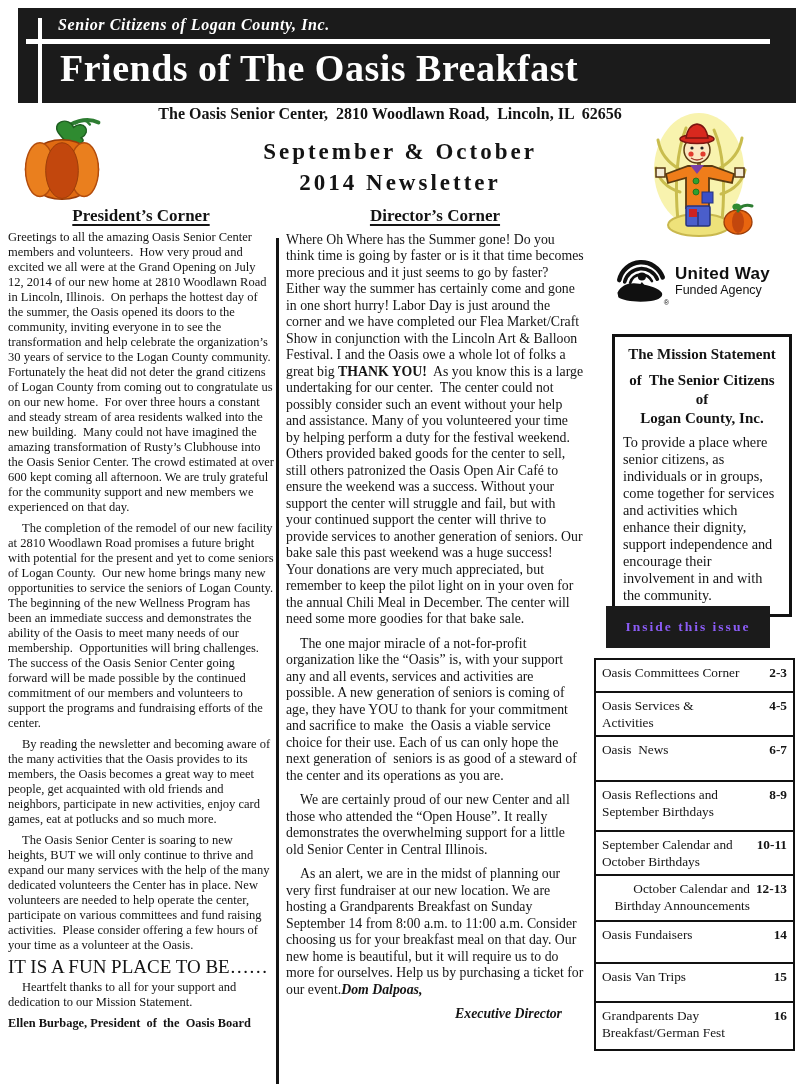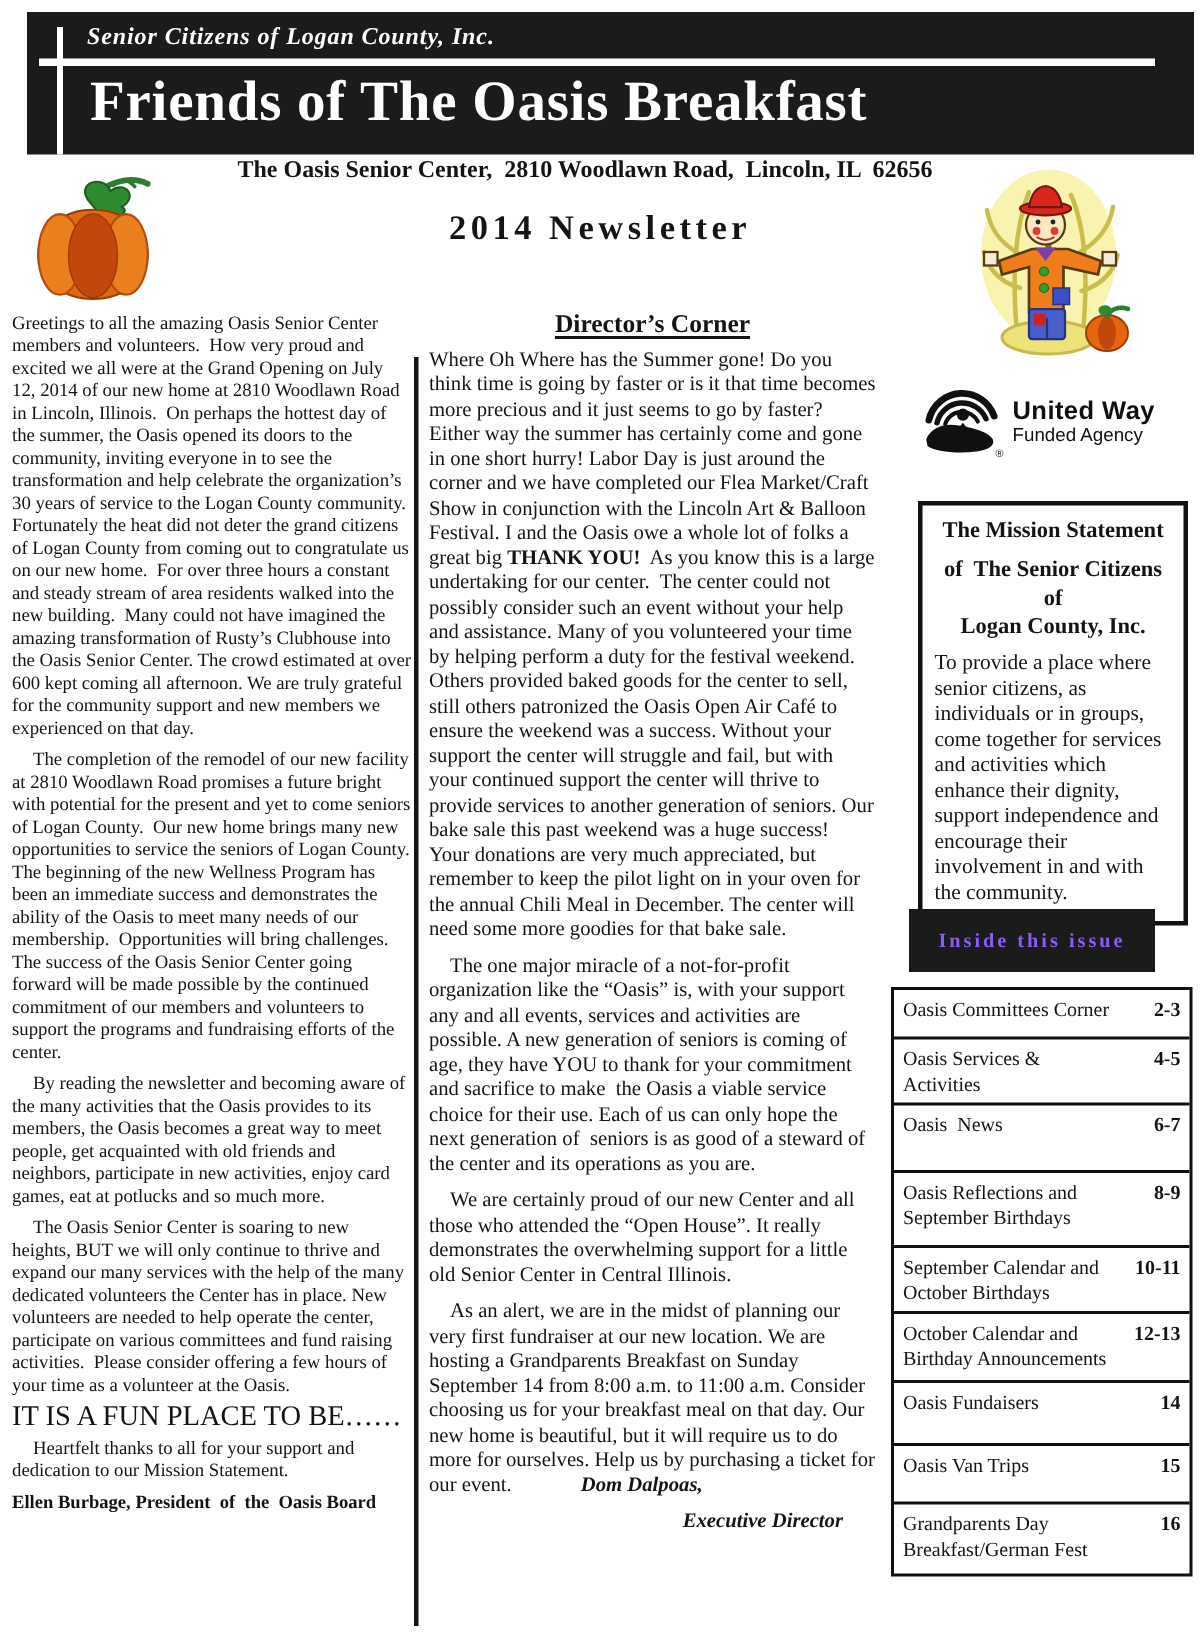--- a/index.html
+++ b/index.html
@@ -92,21 +92,20 @@
   .sig-president {
     font-weight: bold;
     white-space: pre;
     font-size: 12.4px;
     margin-top: 2px;
   }
   .bold-inline { font-weight: bold; }
   .sig-name-inline {
     font-weight: bold;
     font-style: italic;
-    margin-left: 46px;
   }
   .sig-title-line {
     text-align: right;
     padding-right: 22px;
     font-weight: bold;
     font-style: italic;
     margin-top: 6px;
   }
   .col-sep {
     position: absolute;
@@ -167,40 +166,41 @@
     line-height: 17px;
   }
   .toc-row:last-child { border-bottom: none; }
   .toc-label { white-space: pre-wrap; }
   .toc-page { font-weight: bold; margin-left: 6px; white-space: nowrap; }
   .toc-row:nth-child(1) { min-height: 33px; }
   .toc-row:nth-child(2) { min-height: 32px; gap: 36px; }
   .toc-row:nth-child(3) { min-height: 45px; }
   .toc-row:nth-child(4) { min-height: 50px; }
   .toc-row:nth-child(5) { min-height: 41px; }
-  .toc-row:nth-child(6) { min-height: 46px; }
+  .toc-row:nth-child(6) { min-height: 46px; text-align: right; }
   .toc-row:nth-child(7) { min-height: 42px; }
   .toc-row:nth-child(8) { min-height: 39px; }
   .toc-row:nth-child(9) { min-height: 46px; }
 </style>
 </head>
 <body>
 
 <div class="page">
 
   <div class="banner">
     <div class="v-line"></div>
     <div class="h-line"></div>
     <div class="org">Senior Citizens of Logan County, Inc.</div>
     <div class="nl-title">Friends of The Oasis Breakfast</div>
   </div>
 
   <div class="address">The Oasis Senior Center,  2810 Woodlawn Road,  Lincoln, IL  62656</div>
 
   <div class="issue">
+    <div>September &amp; October</div>
     <div>2014 Newsletter</div>
   </div>
 
   <svg class="pumpkin-art" viewBox="0 0 100 100" aria-hidden="true">
     <path d="M52 20 C 58 10, 76 5, 88 11" fill="none" stroke="#2e7d32" stroke-width="4" stroke-linecap="round"></path>
     <path d="M64 12 q 9 -7 15 1" fill="none" stroke="#2e7d32" stroke-width="2.5" stroke-linecap="round"></path>
     <path d="M48 24 C 36 10, 58 4, 62 16 C 72 8, 82 20, 70 27 C 78 32, 60 38, 54 31 Z" fill="#2f8b30" stroke="#1e5e20" stroke-width="1.5"></path>
     <ellipse cx="50" cy="60" rx="38" ry="31" fill="#e06a12" stroke="#9a3c08" stroke-width="1.5"></ellipse>
     <ellipse cx="27" cy="60" rx="15" ry="28" fill="#ea7f1e" stroke="#b34c0c" stroke-width="1.5"></ellipse>
     <ellipse cx="73" cy="60" rx="15" ry="28" fill="#ea7f1e" stroke="#b34c0c" stroke-width="1.5"></ellipse>
@@ -239,20 +239,21 @@
     <path d="M50 30 Q52 17 61 16 Q70 17 72 30 Z" fill="#d8281e" stroke="#7a1510" stroke-width="1.5"></path>
     <g transform="translate(88,96)">
       <ellipse cx="14" cy="18" rx="14" ry="12" fill="#e8650f" stroke="#9a3c08" stroke-width="1.3"></ellipse>
       <ellipse cx="14" cy="18" rx="6" ry="11" fill="#c2470d"></ellipse>
       <path d="M14 7 C 16 2, 22 0, 28 2" fill="none" stroke="#2e7d32" stroke-width="3" stroke-linecap="round"></path>
       <path d="M10 6 C 4 0, 16 -4, 18 4 Z" fill="#2f8b30"></path>
     </g>
   </svg>
 
   <div class="col col-left">
+    <h2>President’s Corner</h2>
     <p>Greetings to all the amazing Oasis Senior Center members and volunteers.  How very proud and excited we all were at the Grand Opening on July 12, 2014 of our new home at 2810 Woodlawn Road in Lincoln, Illinois.  On perhaps the hottest day of the summer, the Oasis opened its doors to the community, inviting everyone in to see the transformation and help celebrate the organization’s 30 years of service to the Logan County community. Fortunately the heat did not deter the grand citizens of Logan County from coming out to congratulate us on our new home.  For over three hours a constant and steady stream of area residents walked into the new building.  Many could not have imagined the amazing transformation of Rusty’s Clubhouse into the Oasis Senior Center. The crowd estimated at over 600 kept coming all afternoon. We are truly grateful for the community support and new members we experienced on that day.</p>
     <p class="indent">The completion of the remodel of our new facility at 2810 Woodlawn Road promises a future bright with potential for the present and yet to come seniors of Logan County.  Our new home brings many new opportunities to service the seniors of Logan County.  The beginning of the new Wellness Program has been an immediate success and demonstrates the ability of the Oasis to meet many needs of our membership.  Opportunities will bring challenges.  The success of the Oasis Senior Center going forward will be made possible by the continued commitment of our members and volunteers to support the programs and fundraising efforts of the center.</p>
     <p class="indent">By reading the newsletter and becoming aware of the many activities that the Oasis provides to its members, the Oasis becomes a great way to meet people, get acquainted with old friends and neighbors, participate in new activities, enjoy card games, eat at potlucks and so much more.</p>
     <p class="indent">The Oasis Senior Center is soaring to new heights, BUT we will only continue to thrive and expand our many services with the help of the many dedicated volunteers the Center has in place. New volunteers are needed to help operate the center, participate on various committees and fund raising activities.  Please consider offering a few hours of your time as a volunteer at the Oasis.</p>
     <p class="fun-line">IT IS A FUN PLACE TO BE……</p>
     <p class="indent">Heartfelt thanks to all for your support and dedication to our Mission Statement.</p>
     <div class="sig-president">Ellen Burbage, President  of  the  Oasis Board</div>
   </div>
 
   <div class="col-sep"></div>

